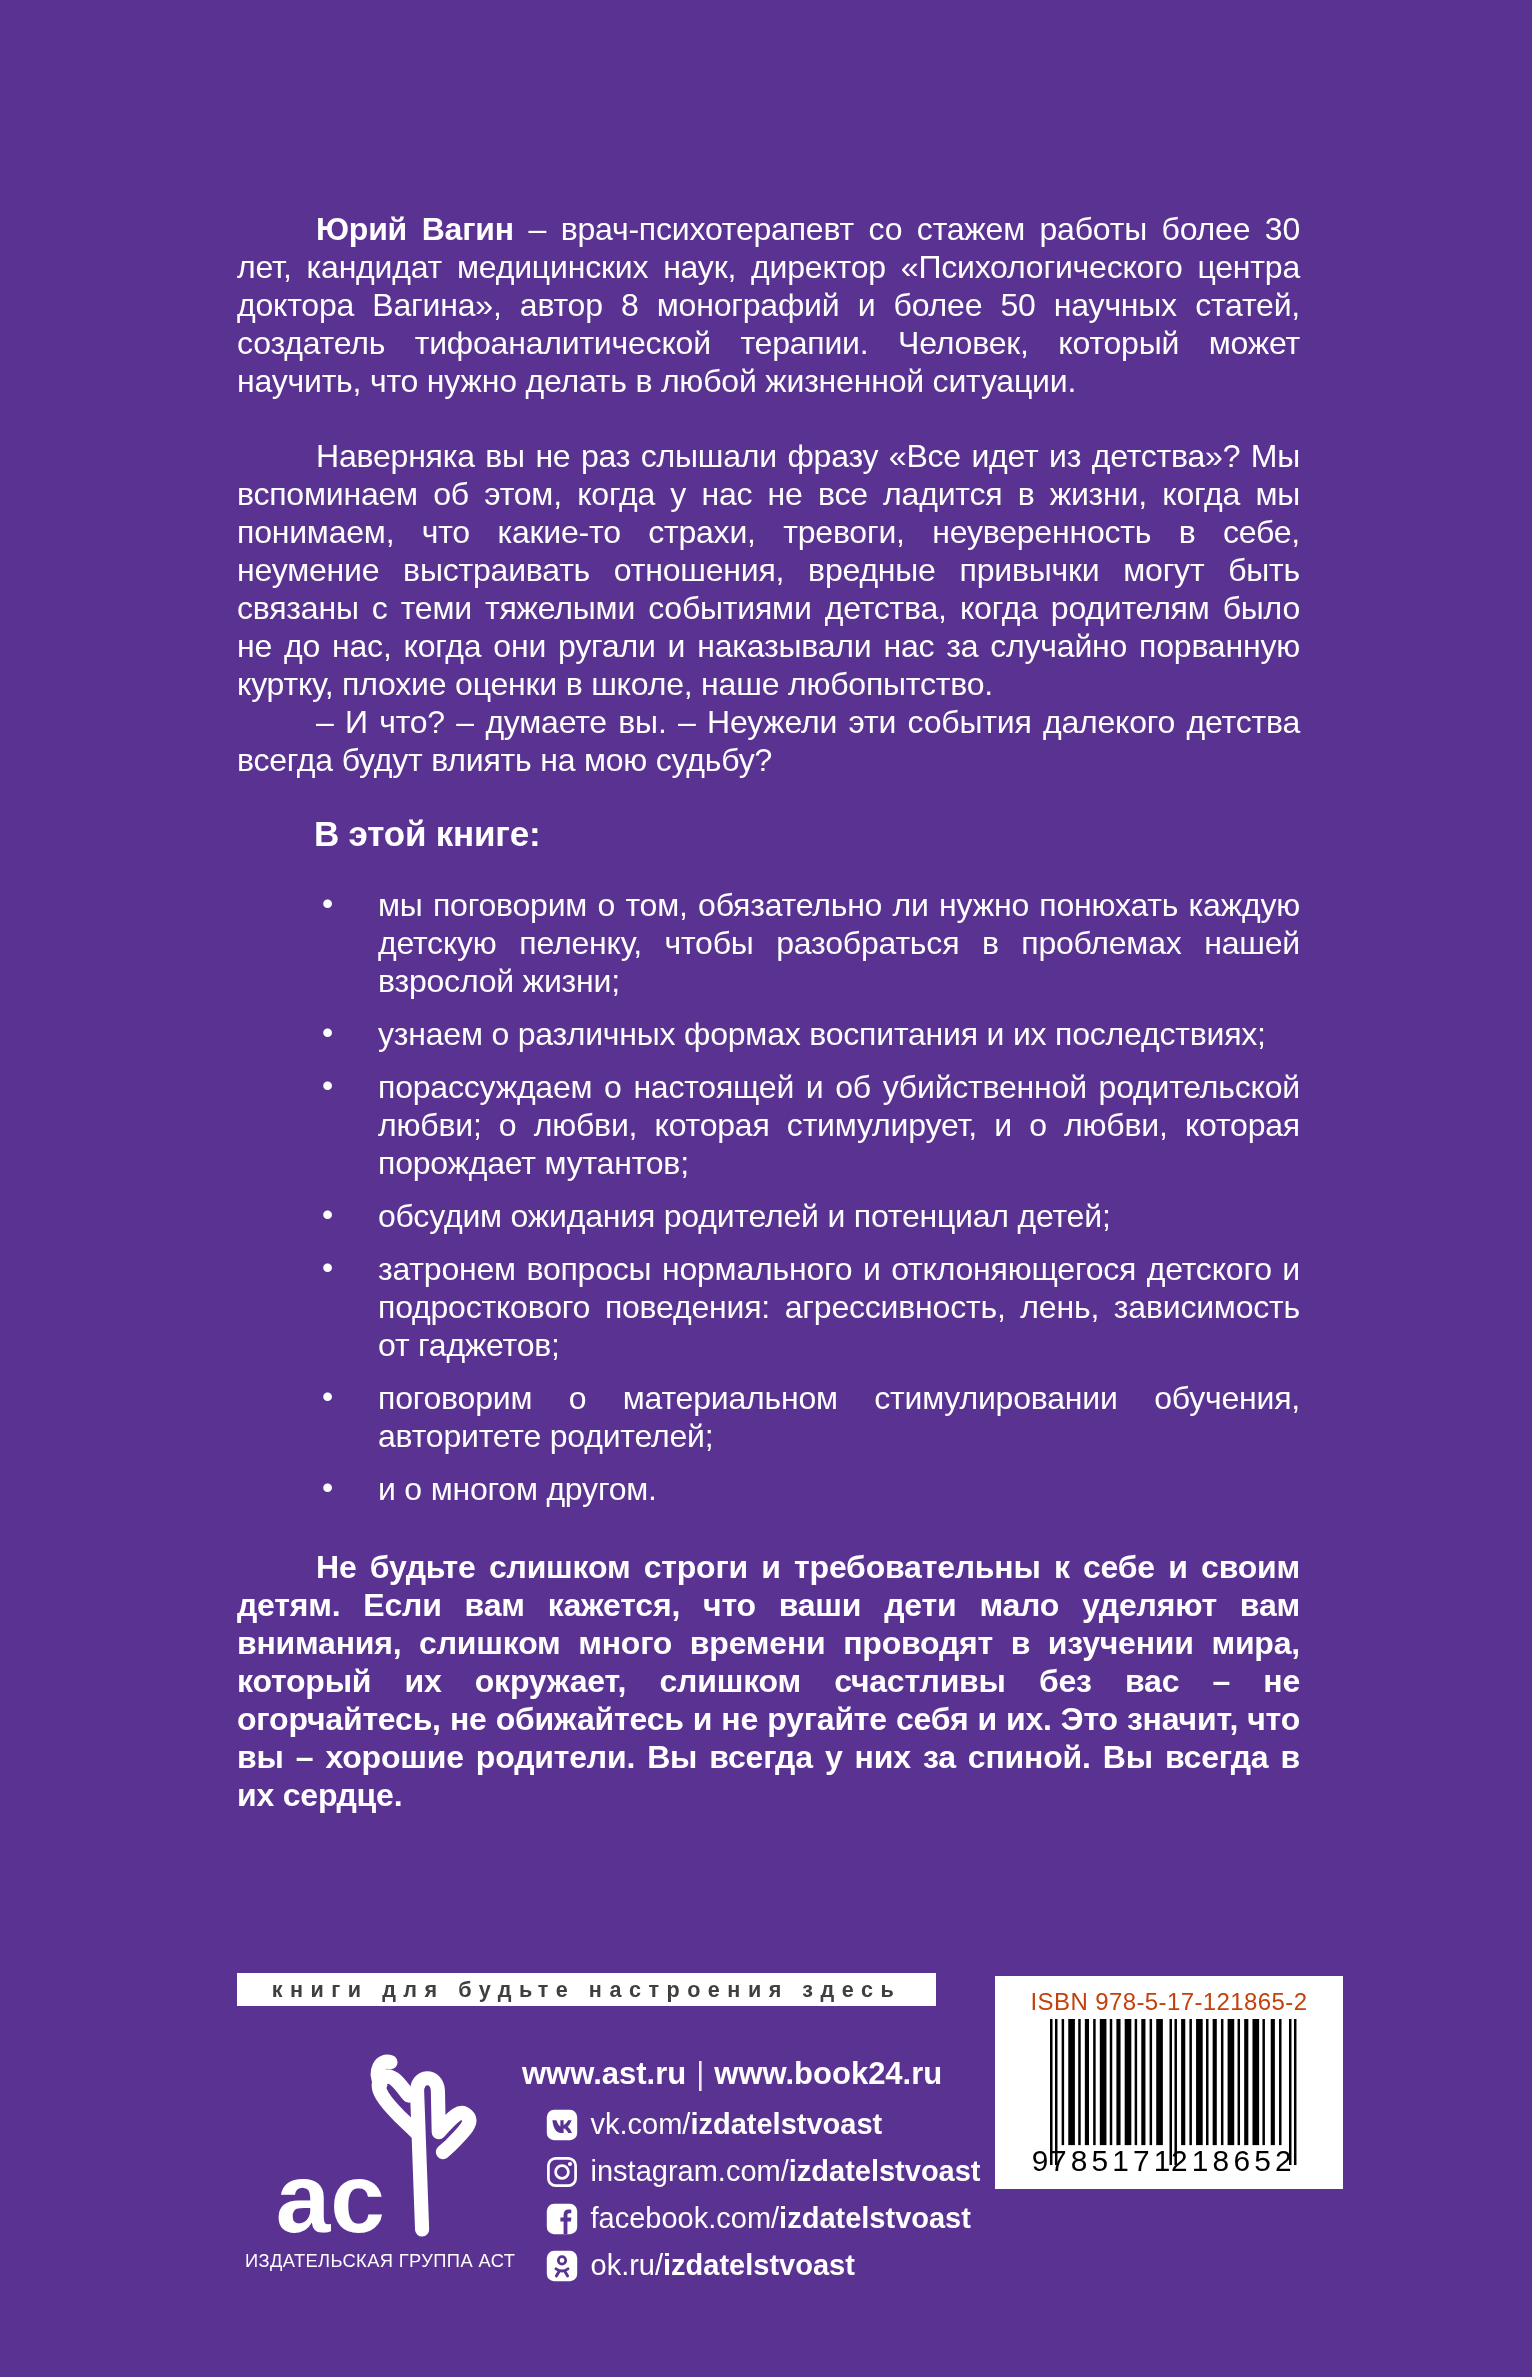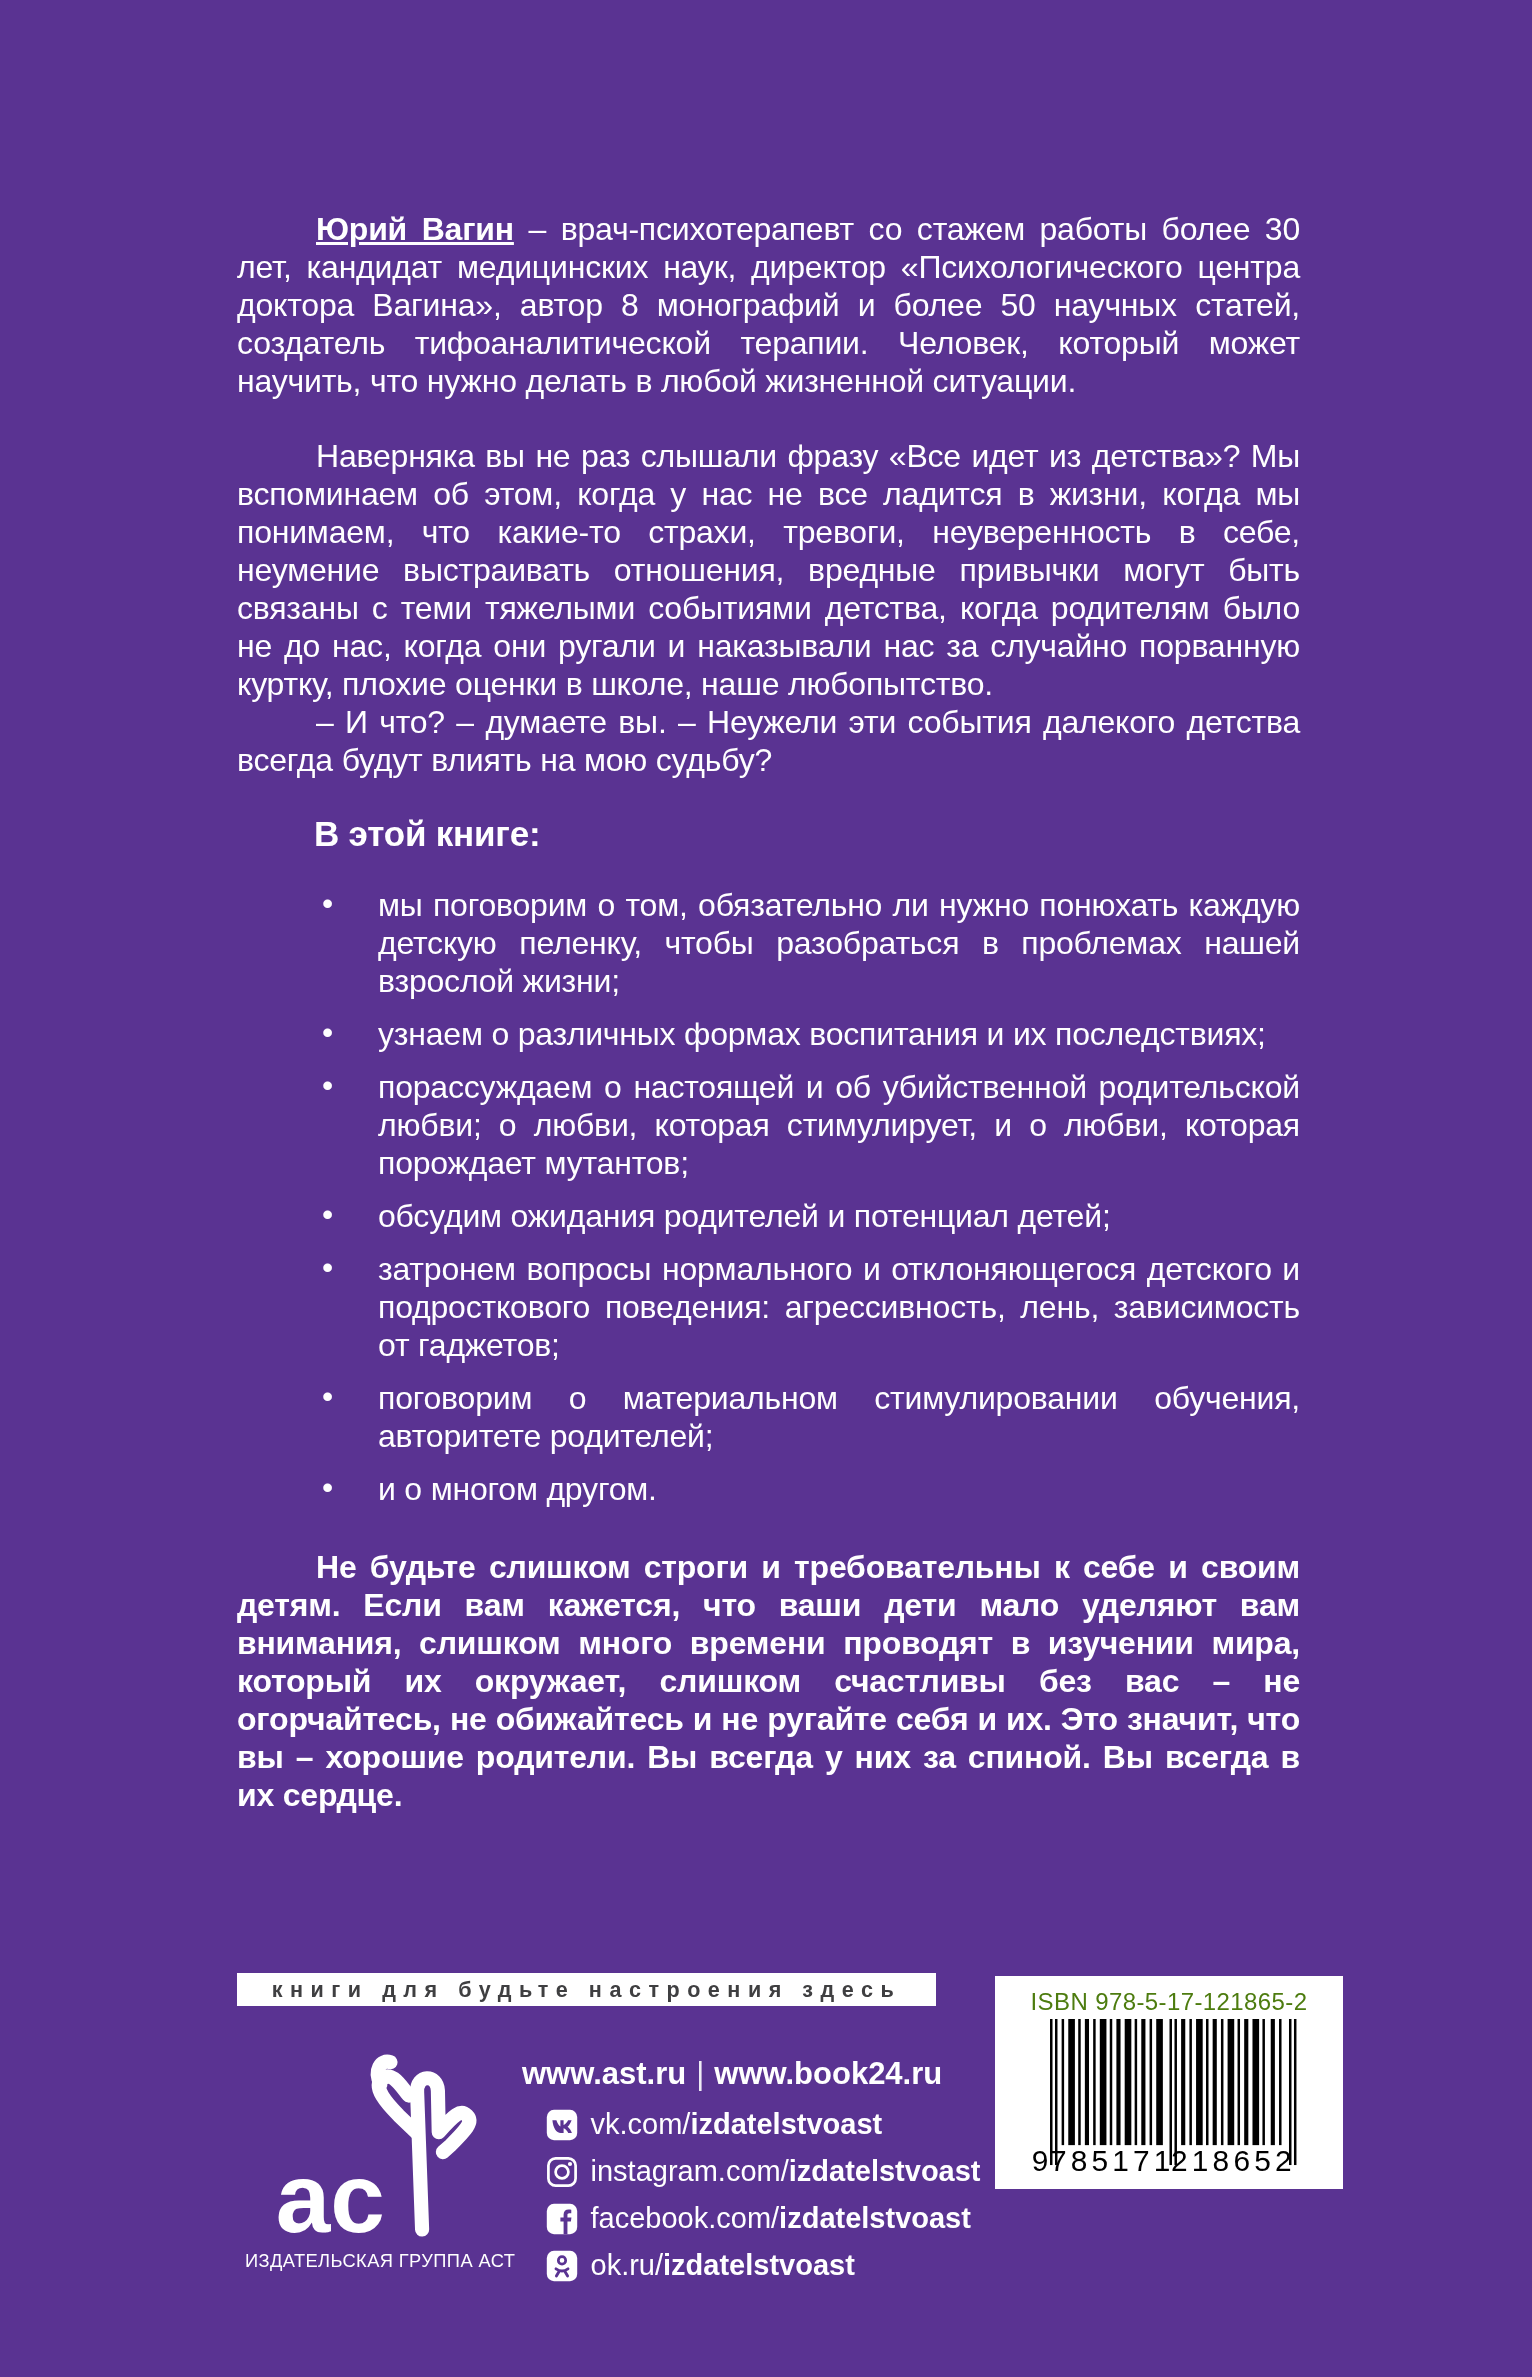--- a/index.html
+++ b/index.html
@@ -5,21 +5,21 @@
   html,body{margin:0;padding:0;}
   body{
     width:1533px;height:2377px;position:relative;overflow:hidden;
     background:#5a3392;
     font-family:"Liberation Sans",sans-serif;color:#ffffff;
   }
   .content{position:absolute;left:237px;top:210px;width:1063px;}
   .para{font-size:32px;line-height:38px;text-align:justify;margin:0;letter-spacing:-0.2px;}
   .para.indent{text-indent:79px;}
   .para.gap-top{margin-top:37px;}
-  .bold{font-weight:bold;text-decoration:underline;}
+  .bold{font-weight:bold;}
   .heading{font-size:35px;font-weight:bold;margin:35px 0 32px 77px;letter-spacing:-0.2px;}
   ul.bullets{list-style:none;margin:0;padding:0 0 0 141px;}
   ul.bullets li{position:relative;font-size:32px;line-height:38px;text-align:justify;margin:0 0 15px 0;letter-spacing:-0.2px;}
   .bullet-dot{position:absolute;left:-56px;top:-1.7px;font-size:32px;}
   .closing{margin-top:40px;font-weight:bold;}
   
   .slogan-bar{
     position:absolute;left:237px;top:1973px;width:699px;height:33px;background:#ffffff;
     display:flex;align-items:center;justify-content:center;
   }
@@ -30,21 +30,21 @@
   .ast-block svg{display:block;margin:0 auto;}
   .ast-caption{font-size:18.3px;letter-spacing:0.4px;margin-top:8.3px;white-space:nowrap;color:#ffffff;}
   .links-block{position:absolute;left:522px;top:2056px;}
   .sites{font-size:31px;font-weight:bold;white-space:nowrap;margin-bottom:16px;}
   .sites .sep{font-weight:normal;opacity:.9;padding:0 10px;}
   .social-row{display:flex;align-items:center;margin-bottom:14px;font-size:29px;white-space:nowrap;padding-left:24px;}
   .social-row .icon{width:32px;height:32px;margin-right:12.5px;flex:none;}
   .handle{font-weight:bold;}
   .isbn-box{
     position:absolute;left:995px;top:1976px;width:348px;height:213px;background:#ffffff;
-    color:#4d7c0f;display:flex;flex-direction:column;align-items:center;
+    color:#c2410c;display:flex;flex-direction:column;align-items:center;
   }
   .isbn-label{font-size:24px;margin-top:11.6px;letter-spacing:0.4px;font-family:"Liberation Sans",sans-serif;}
   .barcode-svg{margin-top:3.3px;}
   .barcode-svg text{font-family:"Liberation Sans",sans-serif;font-size:36px;fill:#000;}
 </style>
 </head>
 <body>
 
 <div class="content">
 

